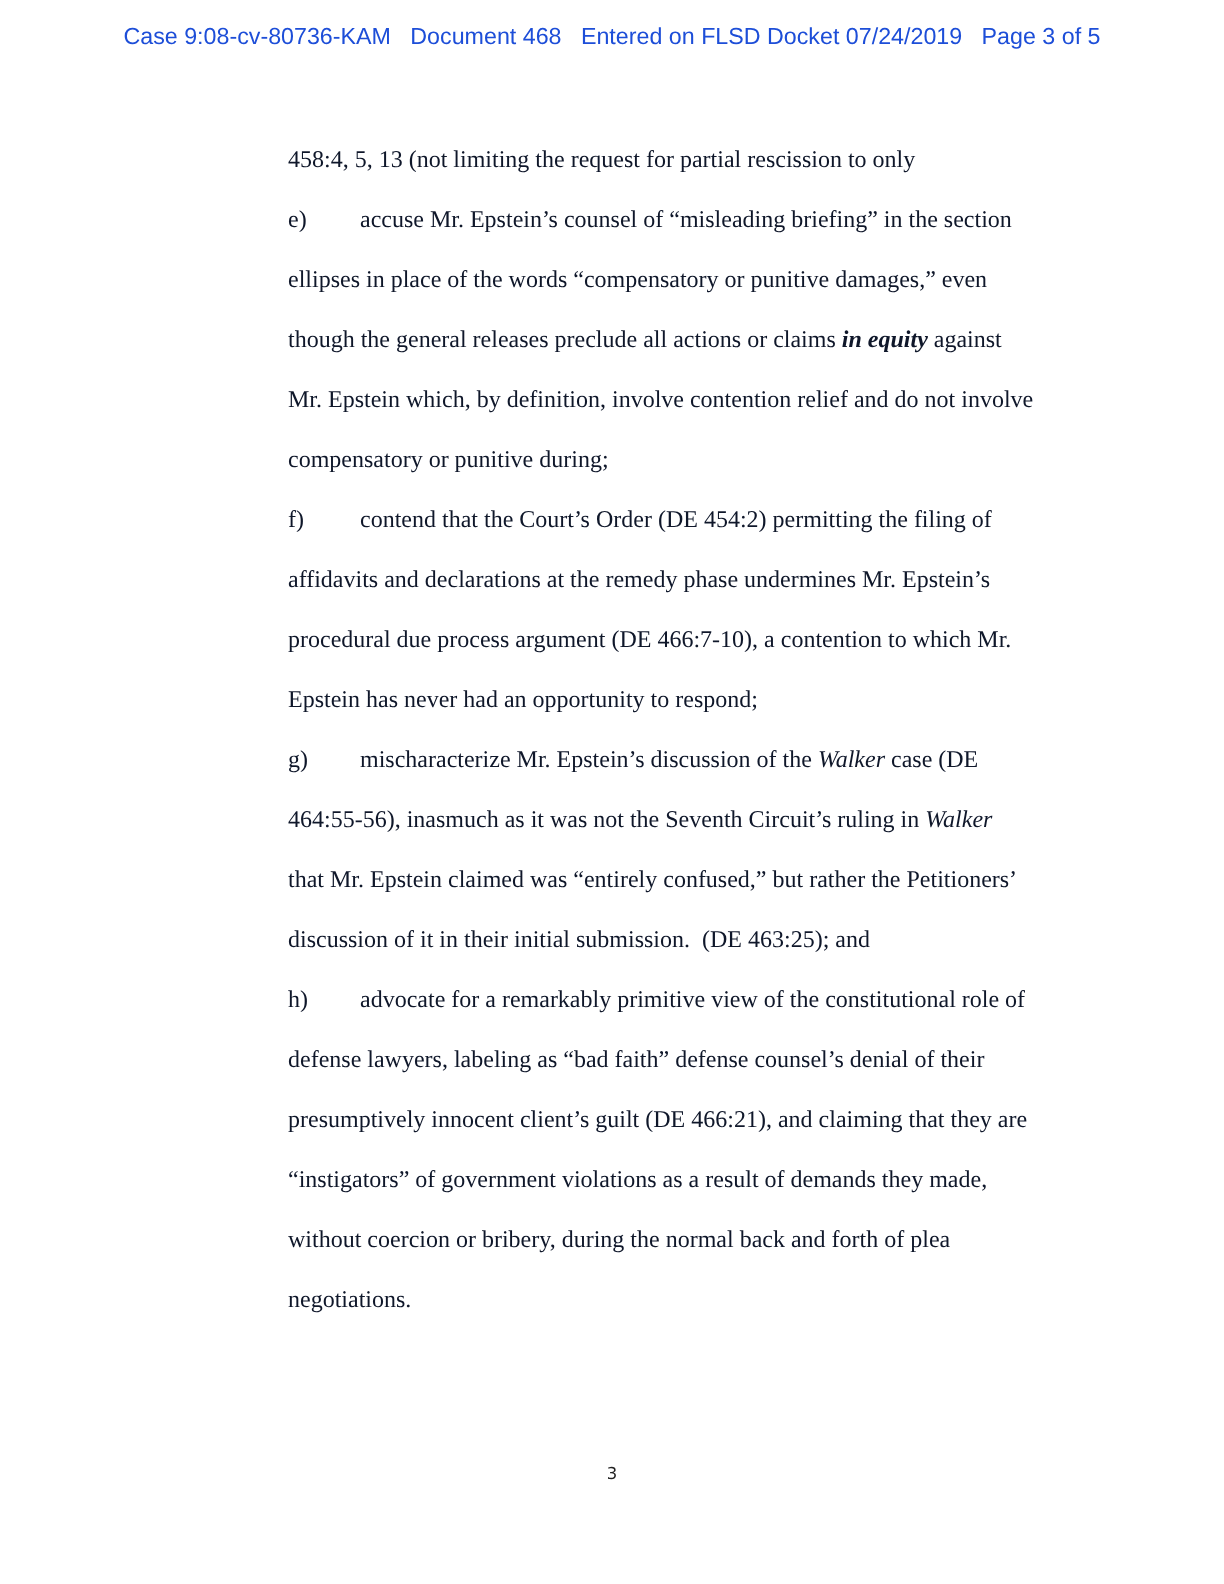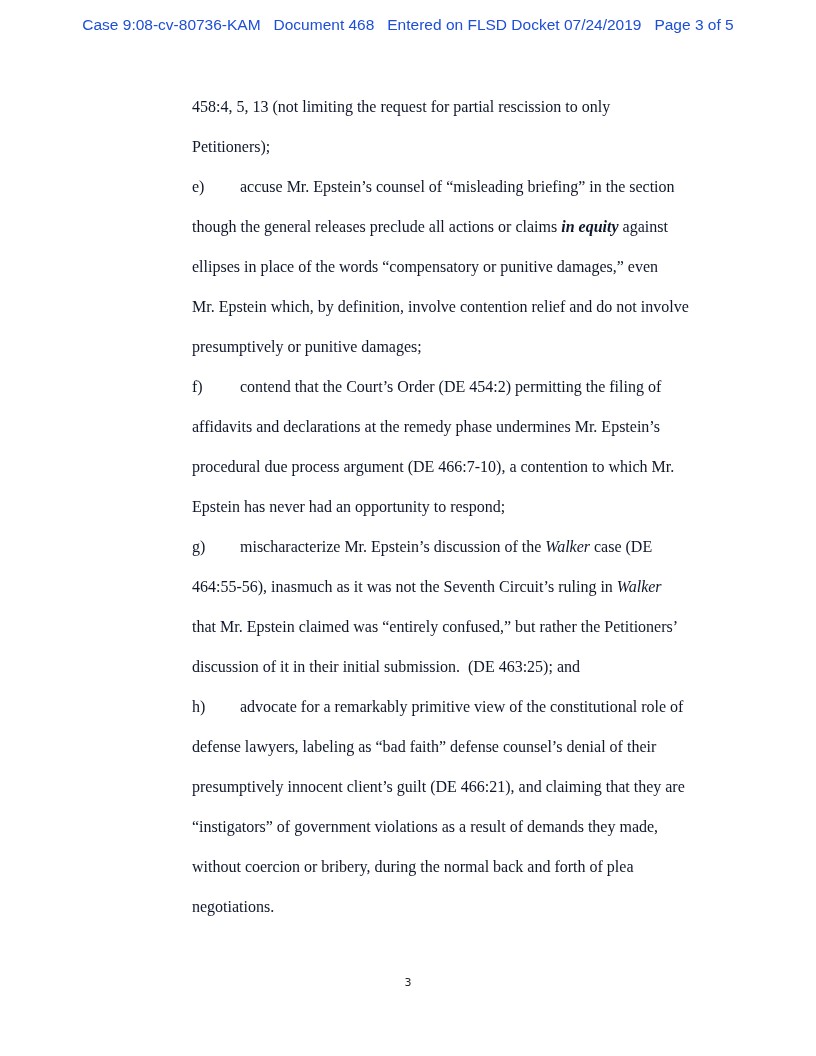--- a/index.html
+++ b/index.html
@@ -26,27 +26,26 @@
       font-family: "DejaVu Sans", sans-serif; font-size: 11px; color: #222;
     }
   </style>
 </head>
 <body>
 
 <div class="header"><span>Case 9:08-cv-80736-KAM</span>   <span>Document 468</span>   <span>Entered on FLSD Docket 07/24/2019</span>   <span>Page 3 of 5</span></div>
 
 <div class="body-text">
   <div class="line" style="white-space: nowrap; text-align: left; text-align-last: left;"><span>458:4, 5, 13 (not limiting the request for partial rescission to only</span></div>
-  <div class="line last"><span>Petitioners);</span></div>
 
   <div class="line" style="white-space: nowrap; text-align: left; text-align-last: left;"><span class="marker">e)</span><span>accuse Mr. Epstein’s counsel of “misleading briefing” in the section</span></div>
+  <div class="line" style="white-space: nowrap; text-align: left; text-align-last: left;"><span>ellipses in place of the words “compensatory or punitive damages,” even</span></div>
   <div class="line" style="white-space: nowrap; text-align: left; text-align-last: left;"><span>though the general releases preclude all actions or claims </span><span class="bi">in equity</span><span> against</span></div>
-  <div class="line" style="white-space: nowrap; text-align: left; text-align-last: left;"><span>ellipses in place of the words “compensatory or punitive damages,” even</span></div>
   <div class="line" style="white-space: nowrap; text-align: left; text-align-last: left;"><span>Mr. Epstein which, by definition, involve contention relief and do not involve</span></div>
-  <div class="line last"><span>presumptively or punitive damages;</span></div>
+  <div class="line last"><span>compensatory or punitive during;</span></div>
 
   <div class="line" style="white-space: nowrap; text-align: right; text-align-last: left;"><span class="marker">f)</span><span>contend that the Court’s Order (DE 454:2) permitting the filing of</span></div>
   <div class="line" style="white-space: nowrap; text-align: left; text-align-last: left;"><span>affidavits and declarations at the remedy phase undermines Mr. Epstein’s</span></div>
   <div class="line" style="white-space: nowrap; text-align: left; text-align-last: left;"><span>procedural due process argument (DE 466:7-10), a contention to which Mr.</span></div>
   <div class="line last"><span>Epstein has never had an opportunity to respond;</span></div>
 
   <div class="line" style="white-space: nowrap; text-align: left; text-align-last: left;"><span class="marker">g)</span><span>mischaracterize Mr. Epstein’s discussion of the </span><span class="it">Walker</span><span> case (DE</span></div>
   <div class="line" style="white-space: nowrap; text-align: left; text-align-last: left;"><span>464:55-56), inasmuch as it was not the Seventh Circuit’s ruling in </span><span class="it">Walker</span></div>
   <div class="line" style="white-space: nowrap; text-align: left; text-align-last: left;"><span>that Mr. Epstein claimed was “entirely confused,” but rather the Petitioners’</span></div>
   <div class="line last" style="white-space:pre;"><span>discussion of it in their initial submission.  (DE 463:25); and</span></div>

